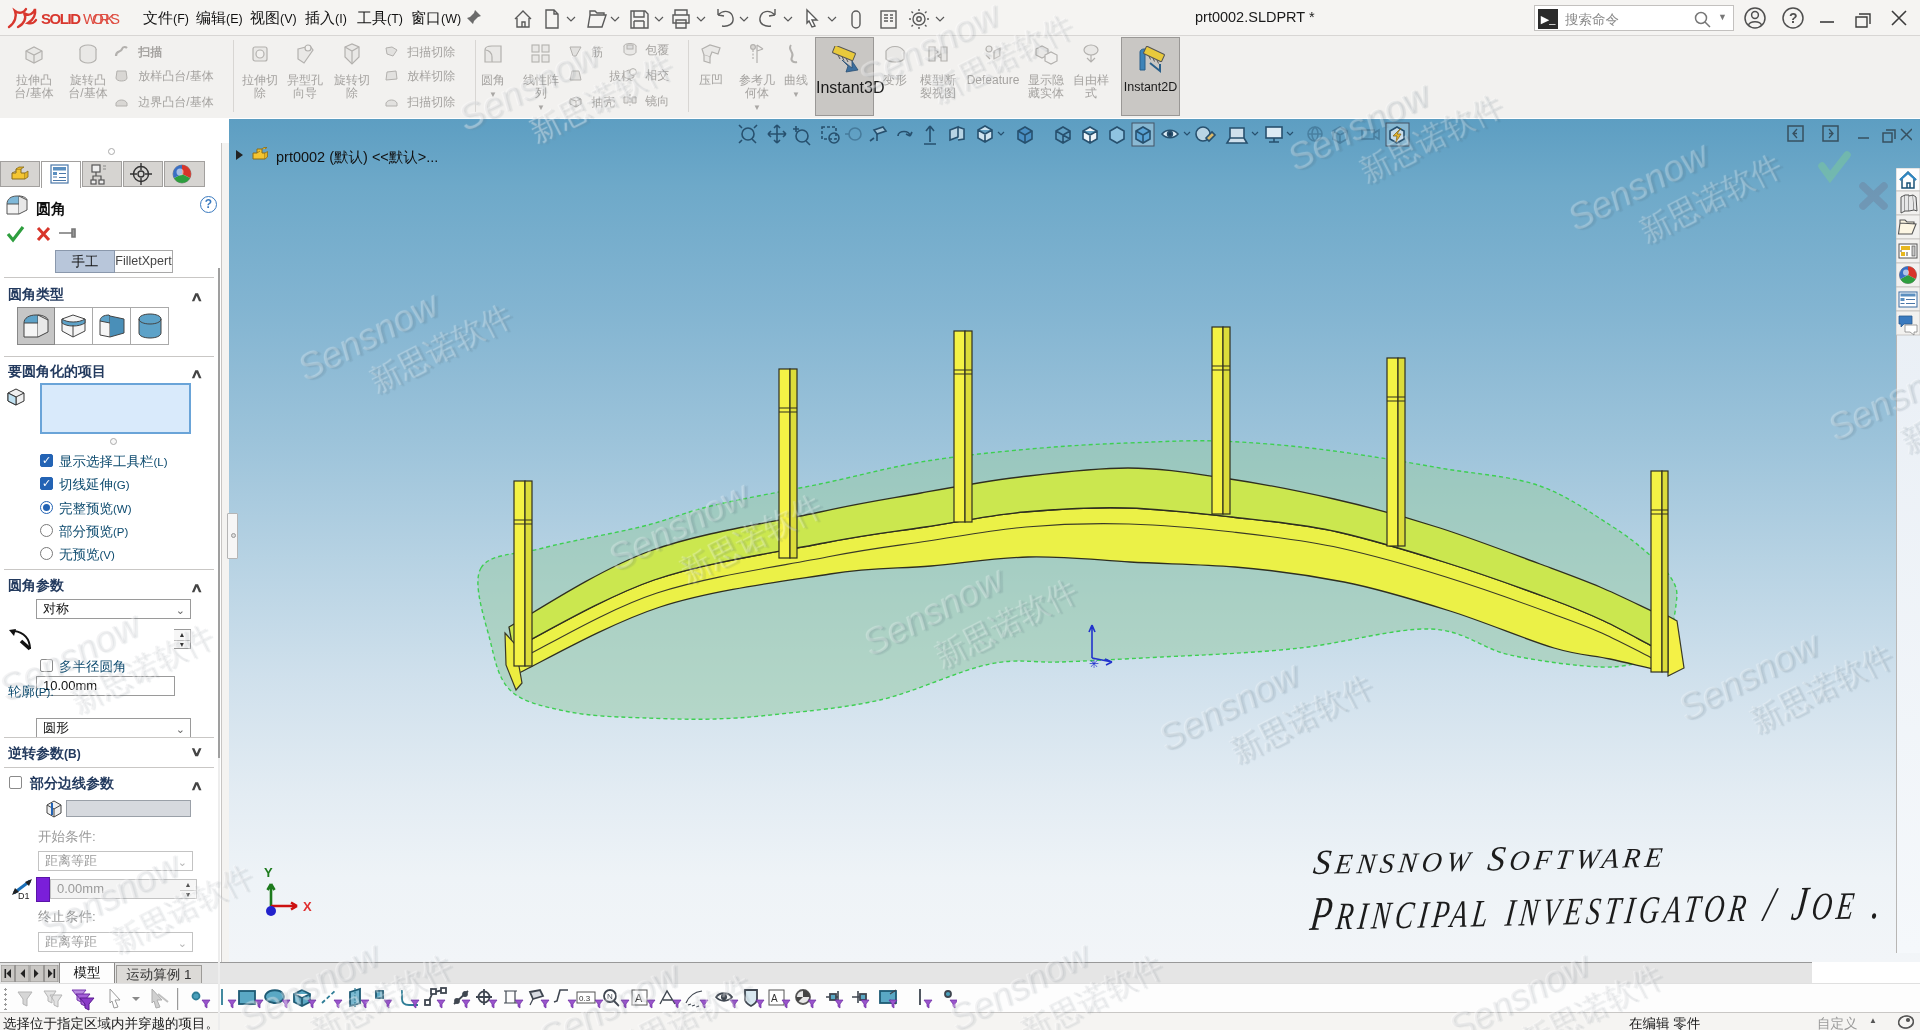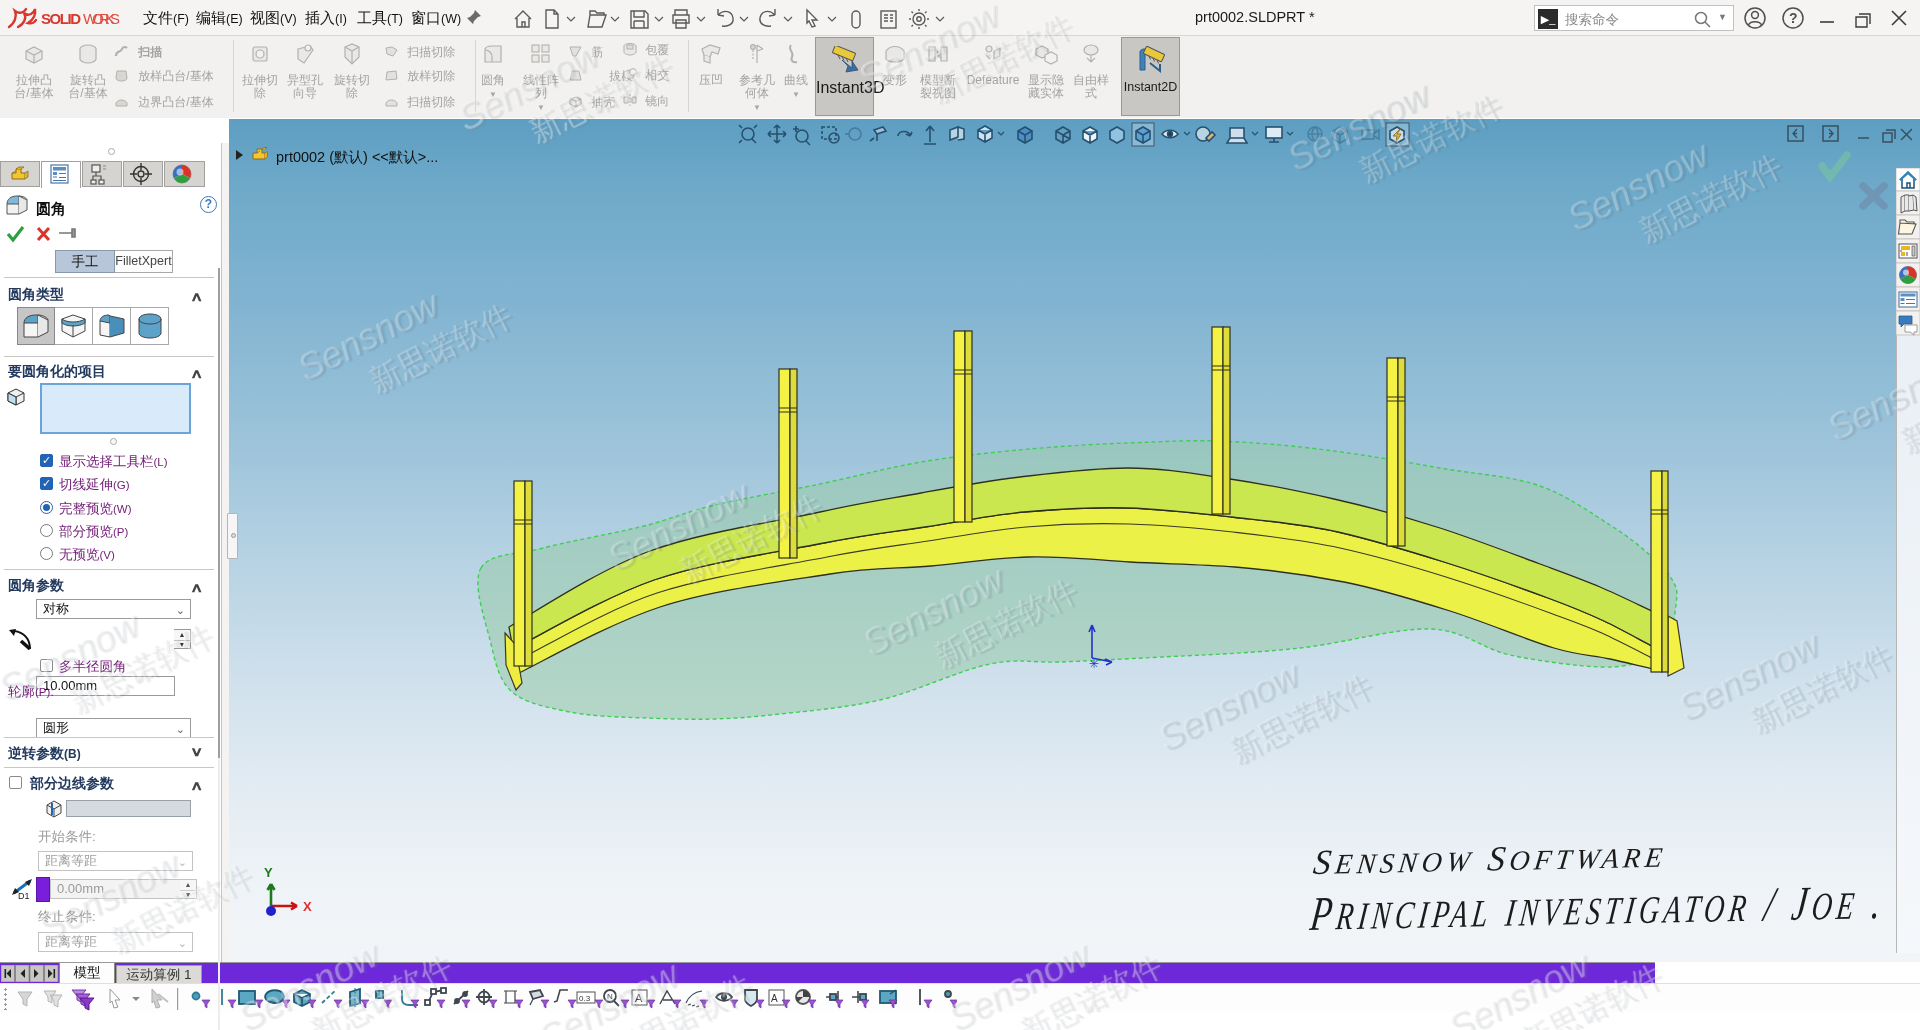--- a/index.html
+++ b/index.html
@@ -37,25 +37,25 @@
 .sep { position:absolute; left:4px; width:210px; height:1px; background:#c9c7c5; }
 .chev { position:absolute; color:#444; font-size:13px; font-weight:bold; transform:scaleX(1.4); }
 .combo { position:absolute; height:20px; background:#fff; border:1px solid #9a9a9a; font-size:13px; color:#111; line-height:18px; padding-left:6px; }
 .combo .dn { position:absolute; right:5px; top:1px; color:#666; font-size:11px; }
 .cb { position:absolute; width:13px; height:13px; border:1px solid #8a8a8a; background:#fff; border-radius:2px; }
 .cb.on { background:#2363b4; border-color:#2363b4; }
 .cb.on:after { content:"✓"; color:#fff; font-size:11px; position:absolute; left:1px; top:-1px; }
 .rd { position:absolute; width:13px; height:13px; border:1px solid #7a7a7a; background:#fff; border-radius:50%; }
 .rd.on { border-color:#2363b4; }
 .rd.on:after { content:""; position:absolute; left:2px; top:2px; width:7px; height:7px; border-radius:50%; background:#2363b4; }
-.lbl { position:absolute; font-size:13.5px; color:#701a75; white-space:nowrap; }
+.lbl { position:absolute; font-size:13.5px; color:#0c4a6e; white-space:nowrap; }
 .glbl { color:#9a9a9a; }
 
 
-#bottomtabs { position:absolute; left:0; top:962px; width:1655px; height:21px; background:#6d28d9; border-top:1px solid #999; }
+#bottomtabs { position:absolute; left:0; top:962px; width:1812px; height:21px; background:#e5e5e5; border-top:1px solid #999; }
 #bottombar { position:absolute; left:0; top:983px; width:1920px; height:29px; background:#fdfdfd; border-top:1px solid #e0e0e0; }
 #statusbar { position:absolute; left:0; top:1012px; width:1920px; height:18px; background:#f5f4f2; border-top:1px solid #c9c7c5; font-size:13.5px; color:#1a1a1a; }
 
 
 .wm { position:absolute; z-index:8; transform:rotate(-27deg); color:rgba(95,120,135,0.09); font-size:37px; font-style:italic; white-space:nowrap; pointer-events:none; text-shadow:-1px -1px 1px rgba(255,255,255,0.30), 1.5px 1.5px 1px rgba(70,95,110,0.13); }
 .wm .cn { font-size:31px; font-style:normal; display:inline-block; margin-left:58px; }
 .wmlight { color:rgba(130,138,148,0.09); text-shadow:-1px -1px 1px rgba(255,255,255,0.4), 1.5px 1.5px 1px rgba(110,120,130,0.12); }
 </style>
 </head>
 <body>
@@ -785,20 +785,33 @@
           <path d="M770 14 l8 0 l-3 4 l0 4 l-2 -1.5 l0 -2.5 Z"></path>
           <path d="M796 14 l8 0 l-3 4 l0 4 l-2 -1.5 l0 -2.5 Z"></path>
           <path d="M823 14 l8 0 l-3 4 l0 4 l-2 -1.5 l0 -2.5 Z"></path>
           <path d="M849 14 l8 0 l-3 4 l0 4 l-2 -1.5 l0 -2.5 Z"></path>
           <path d="M877 14 l8 0 l-3 4 l0 4 l-2 -1.5 l0 -2.5 Z"></path>
           <path d="M912 14 l8 0 l-3 4 l0 4 l-2 -1.5 l0 -2.5 Z"></path>
           <path d="M938 14 l8 0 l-3 4 l0 4 l-2 -1.5 l0 -2.5 Z"></path>
     </g>
   </svg>
 </div>
+<div id="statusbar">
+  <span class="abs" style="left:3px; top:2px;">选择位于指定区域内并穿越的项目。</span>
+  <span class="abs" style="left:1629px; top:2px;">在编辑 零件</span>
+  <span class="abs" style="left:1817px; top:2px; color:#9a9a9a;">自定义</span>
+  <span class="abs" style="left:1869px; top:3px; font-size:8px; color:#555;">▲</span>
+  <svg class="abs" style="left:1897px; top:1px;" width="18" height="16" viewBox="0 0 18 16">
+        <g fill="none" stroke="#555" stroke-width="1.2">
+          <ellipse cx="9" cy="8" rx="7.5" ry="6"></ellipse>
+          <ellipse cx="9" cy="8" rx="7.5" ry="6" transform="rotate(-20 9 8)"></ellipse>
+          <circle cx="11" cy="6" r="1.5" fill="#555"></circle>
+        </g>
+      </svg>
+</div>
 
 <svg class="abs" style="left:1896px; top:168px; z-index:7;" width="24" height="170" viewBox="0 0 24 170">
   <rect x="0" y="0" width="24" height="23" fill="#fdfdfd" stroke="#c0bebb" stroke-width="0.8"></rect>
   <g fill="none" stroke="#1a5276" stroke-width="1.5">
         <path d="M4 12 L12 4 L20 12 M6 11 L6 20 L18 20 L18 11 M11 20 L11 15 L14 15 L14 20"></path>
         <path d="M4 12 L12 5 L20 12" stroke="#2e86c1" stroke-width="2.2" fill="none"></path>
       </g>
   <rect x="0" y="23" width="24" height="24" fill="#f2f1ef" stroke="#c0bebb" stroke-width="0.8"></rect>
   <g fill="#e8e8e8" stroke="#555" stroke-width="1">
         <path d="M5 29 L9 27 L9 43 L5 45 Z"></path>

